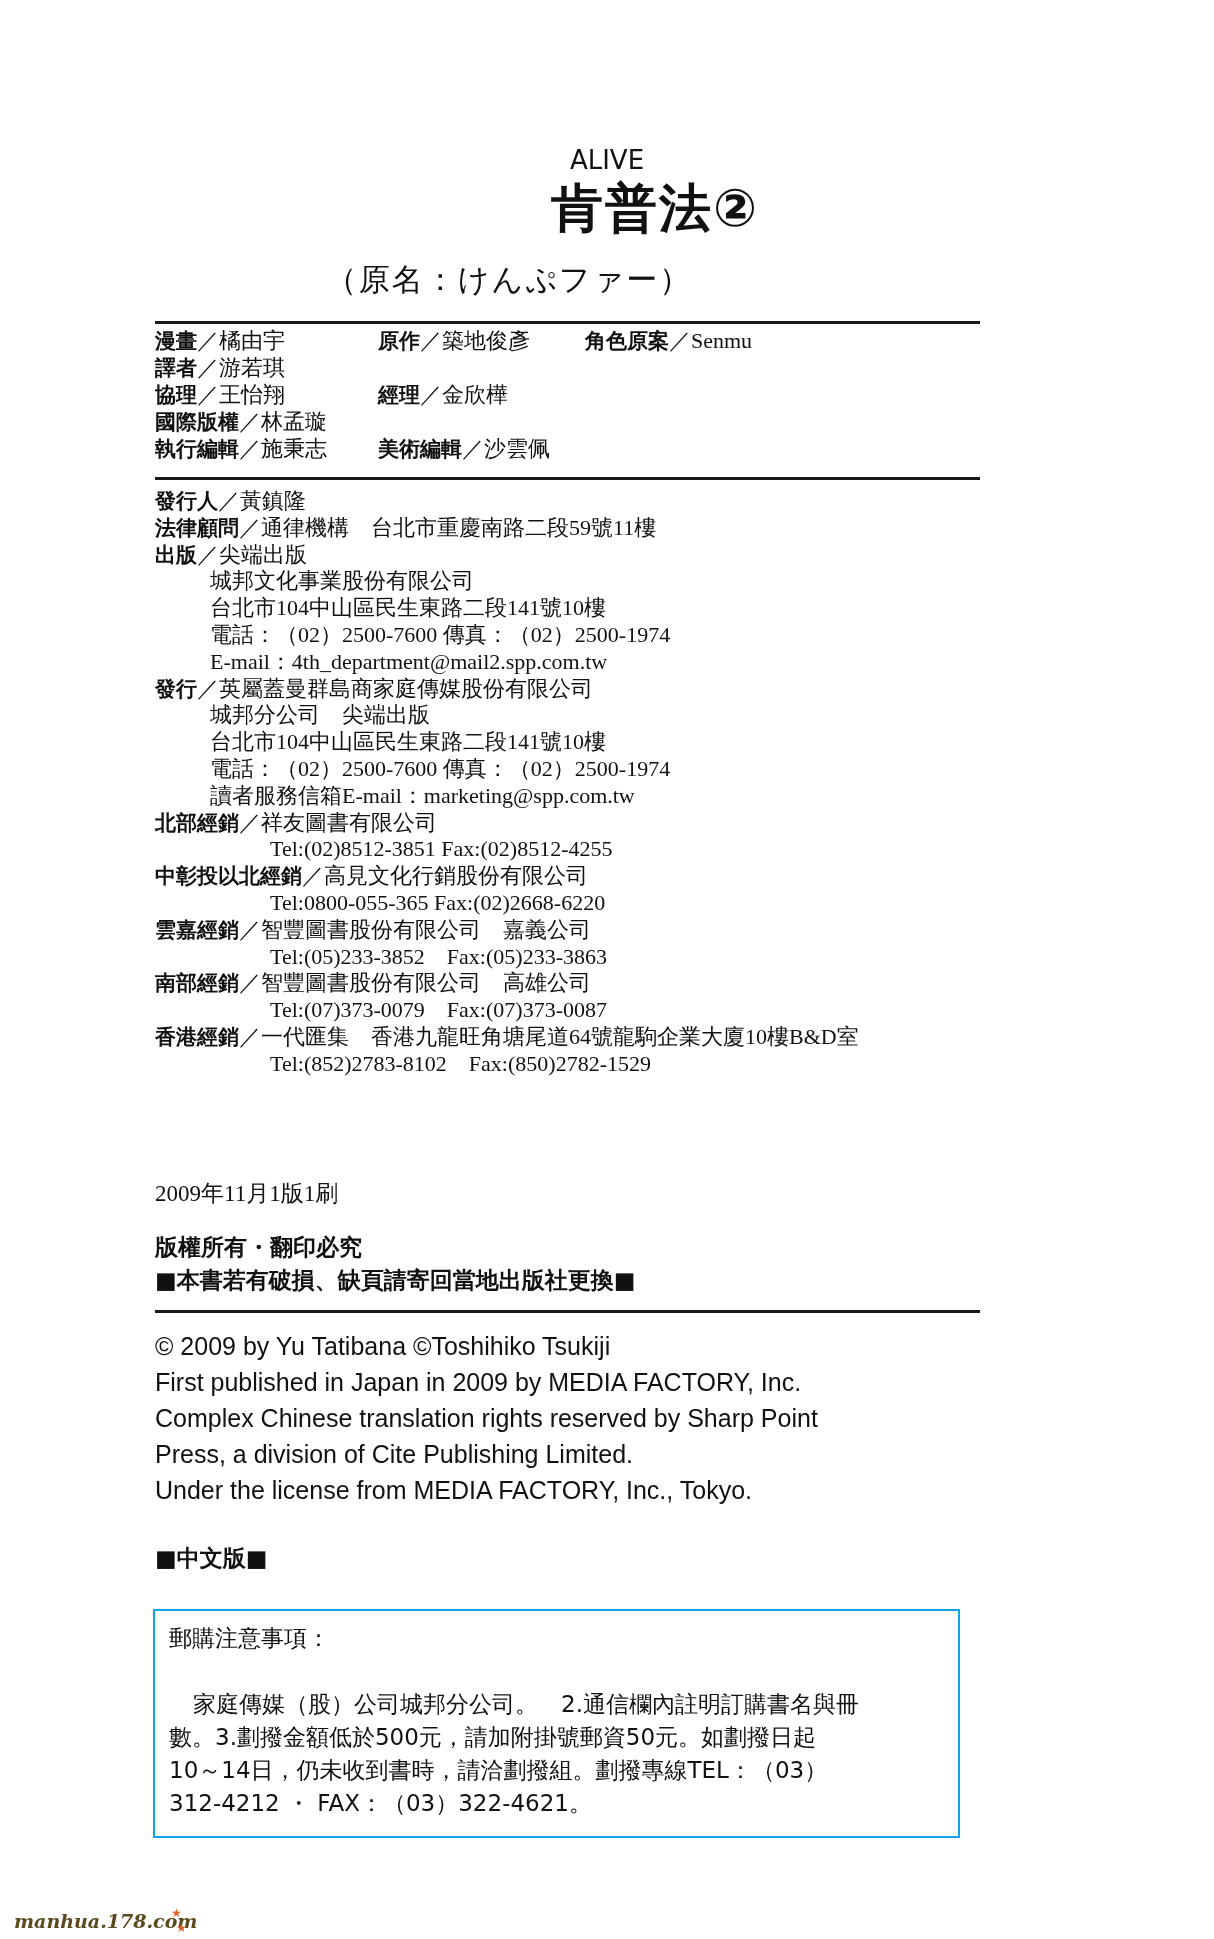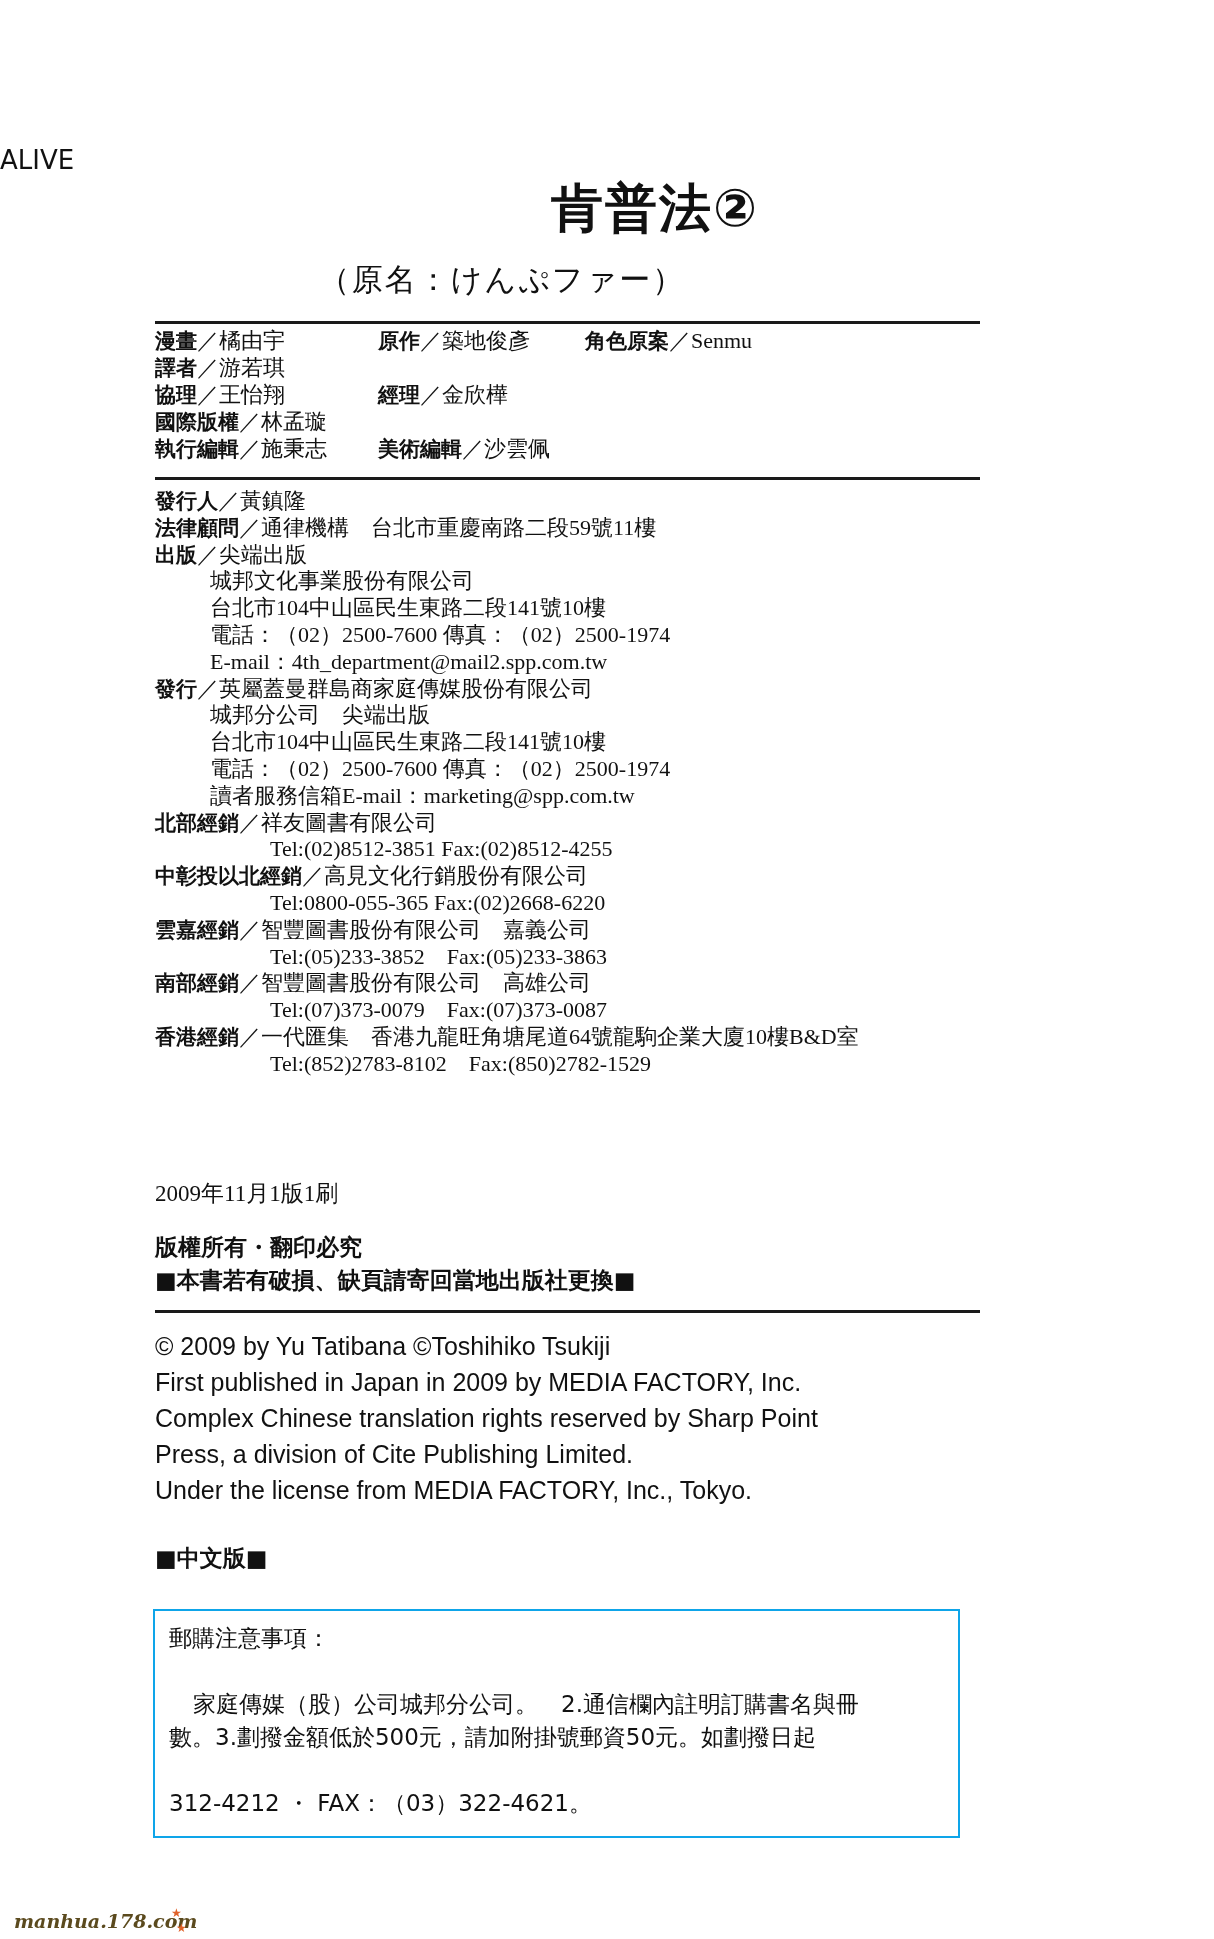--- a/index.html
+++ b/index.html
@@ -1,21 +1,21 @@
 <!DOCTYPE html>
 <html><head>
 <meta charset="utf-8">
 <style>
   html, body { margin: 0; padding: 0; background: #ffffff; }
   body { width: 1214px; height: 1939px; position: relative; overflow: hidden; color: #111; }
   .abs { position: absolute; white-space: nowrap; }
   .sans { font-family: "DejaVu Sans", "Liberation Sans", sans-serif; }
-  .series-title { left: 0; width: 1214px; text-align: left; top: 145px; font-size: 26px; }
+  .series-title { left: 0; width: 1214px; text-align: center; top: 145px; font-size: 26px; }
   .main-title { left: 0; width: 1214px; text-align: center; top: 174px; font-size: 52px; font-weight: bold; letter-spacing: 2px; padding-left: 48px; }
-  .orig-title { left: 0; width: 1004px; text-align: center; top: 259px; font-size: 31px; letter-spacing: 2px; }
+  .orig-title { left: 7px; width: 1004px; text-align: center; top: 259px; font-size: 31px; letter-spacing: 2px; }
   .rule { position: absolute; left: 155px; width: 825px; height: 3px; background: #1a1a1a; }
   .row { position: absolute; font-size: 22px; line-height: 27px; white-space: nowrap; }
   .lbl { font-family: "DejaVu Sans", sans-serif; font-weight: bold; font-size: 21px; }
   .val { font-family: "Liberation Serif", "DejaVu Serif", serif; font-size: 22px; }
   .slash { font-family: "Liberation Serif", serif; font-size: 22px; }
   .eng { position: absolute; left: 155px; font-family: "Liberation Sans", sans-serif; font-size: 25px; line-height: 36px; white-space: nowrap; }
   .rights { position: absolute; left: 155px; font-family: "DejaVu Sans", sans-serif; font-weight: bold; font-size: 23px; white-space: nowrap; }
   .box { position: absolute; left: 153px; top: 1609px; width: 807px; height: 229px; border: 2px solid #0ea5e9; box-sizing: border-box; text-decoration: underline; }
   .box-line { position: absolute; left: 14px; font-family: "DejaVu Sans", "Liberation Sans", sans-serif; font-size: 23px; line-height: 31px; white-space: nowrap; }
   .watermark { position: absolute; left: 14px; top: 1910px; font-family: "DejaVu Serif", serif; font-style: italic; font-weight: bold; font-size: 19px; color: #5b4a1e; }
@@ -106,20 +106,21 @@
   <div class="eng" style="top:1400px;">Complex Chinese translation rights reserved by Sharp Point</div>
   <div class="eng" style="top:1436px;">Press, a division of Cite Publishing Limited.</div>
   <div class="eng" style="top:1472px;">Under the license from MEDIA FACTORY, Inc., Tokyo.</div>
 
   <div class="rights" style="top:1543px;">■中文版■</div>
 
   <div class="box">
     <div class="box-line" style="top:12px;">郵購注意事項：</div>
     <div class="box-line" style="top:78px;margin-left:24px;">家庭傳媒（股）公司城邦分公司。　2.通信欄內註明訂購書名與冊</div>
     <div class="box-line" style="top:111px;">數。3.劃撥金額低於500元，請加附掛號郵資50元。如劃撥日起</div>
+    <div class="box-line" style="top:144px;">10～14日，仍未收到書時，請洽劃撥組。劃撥專線TEL：（03）</div>
     <div class="box-line" style="top:177px;">312-4212 ・ FAX：（03）322-4621。</div>
   </div>
 
   <div class="watermark">manhua.178.com</div>
   <span class="star" style="left:171px; top:1906px;">★</span>
   <span class="star" style="left:176px; top:1921px;">★</span>
 
 </div>
 
 </body></html>

